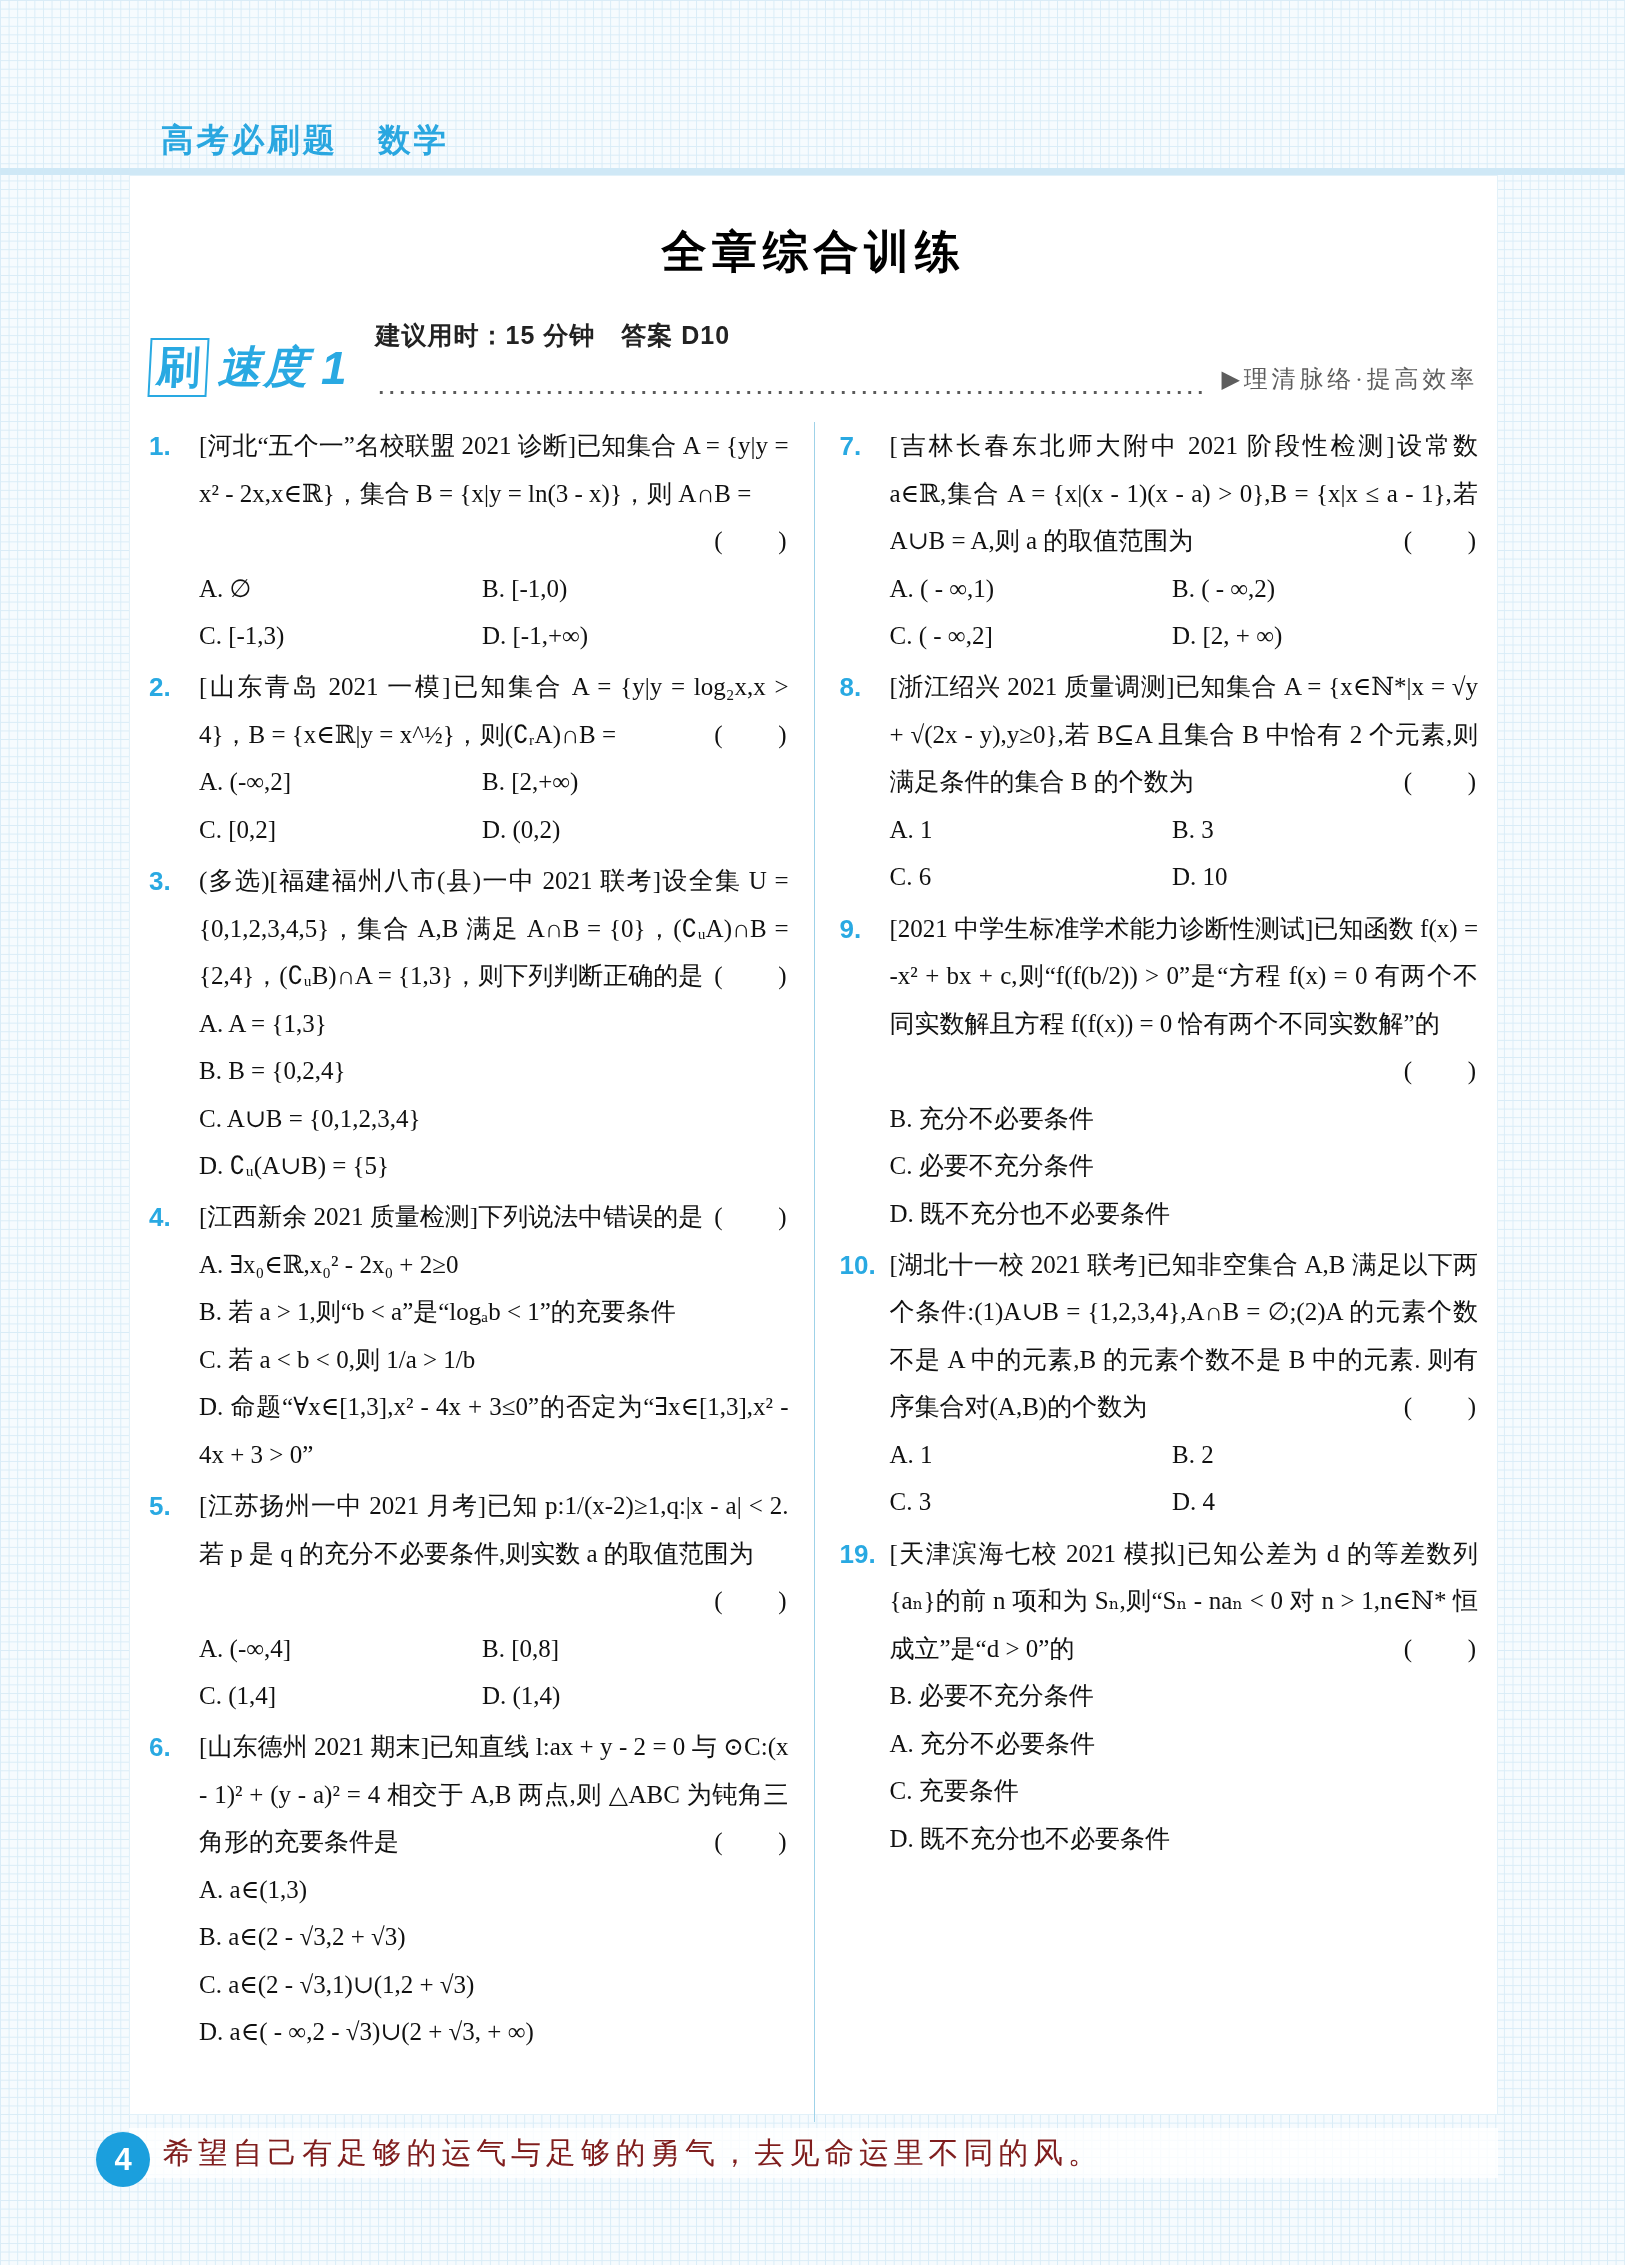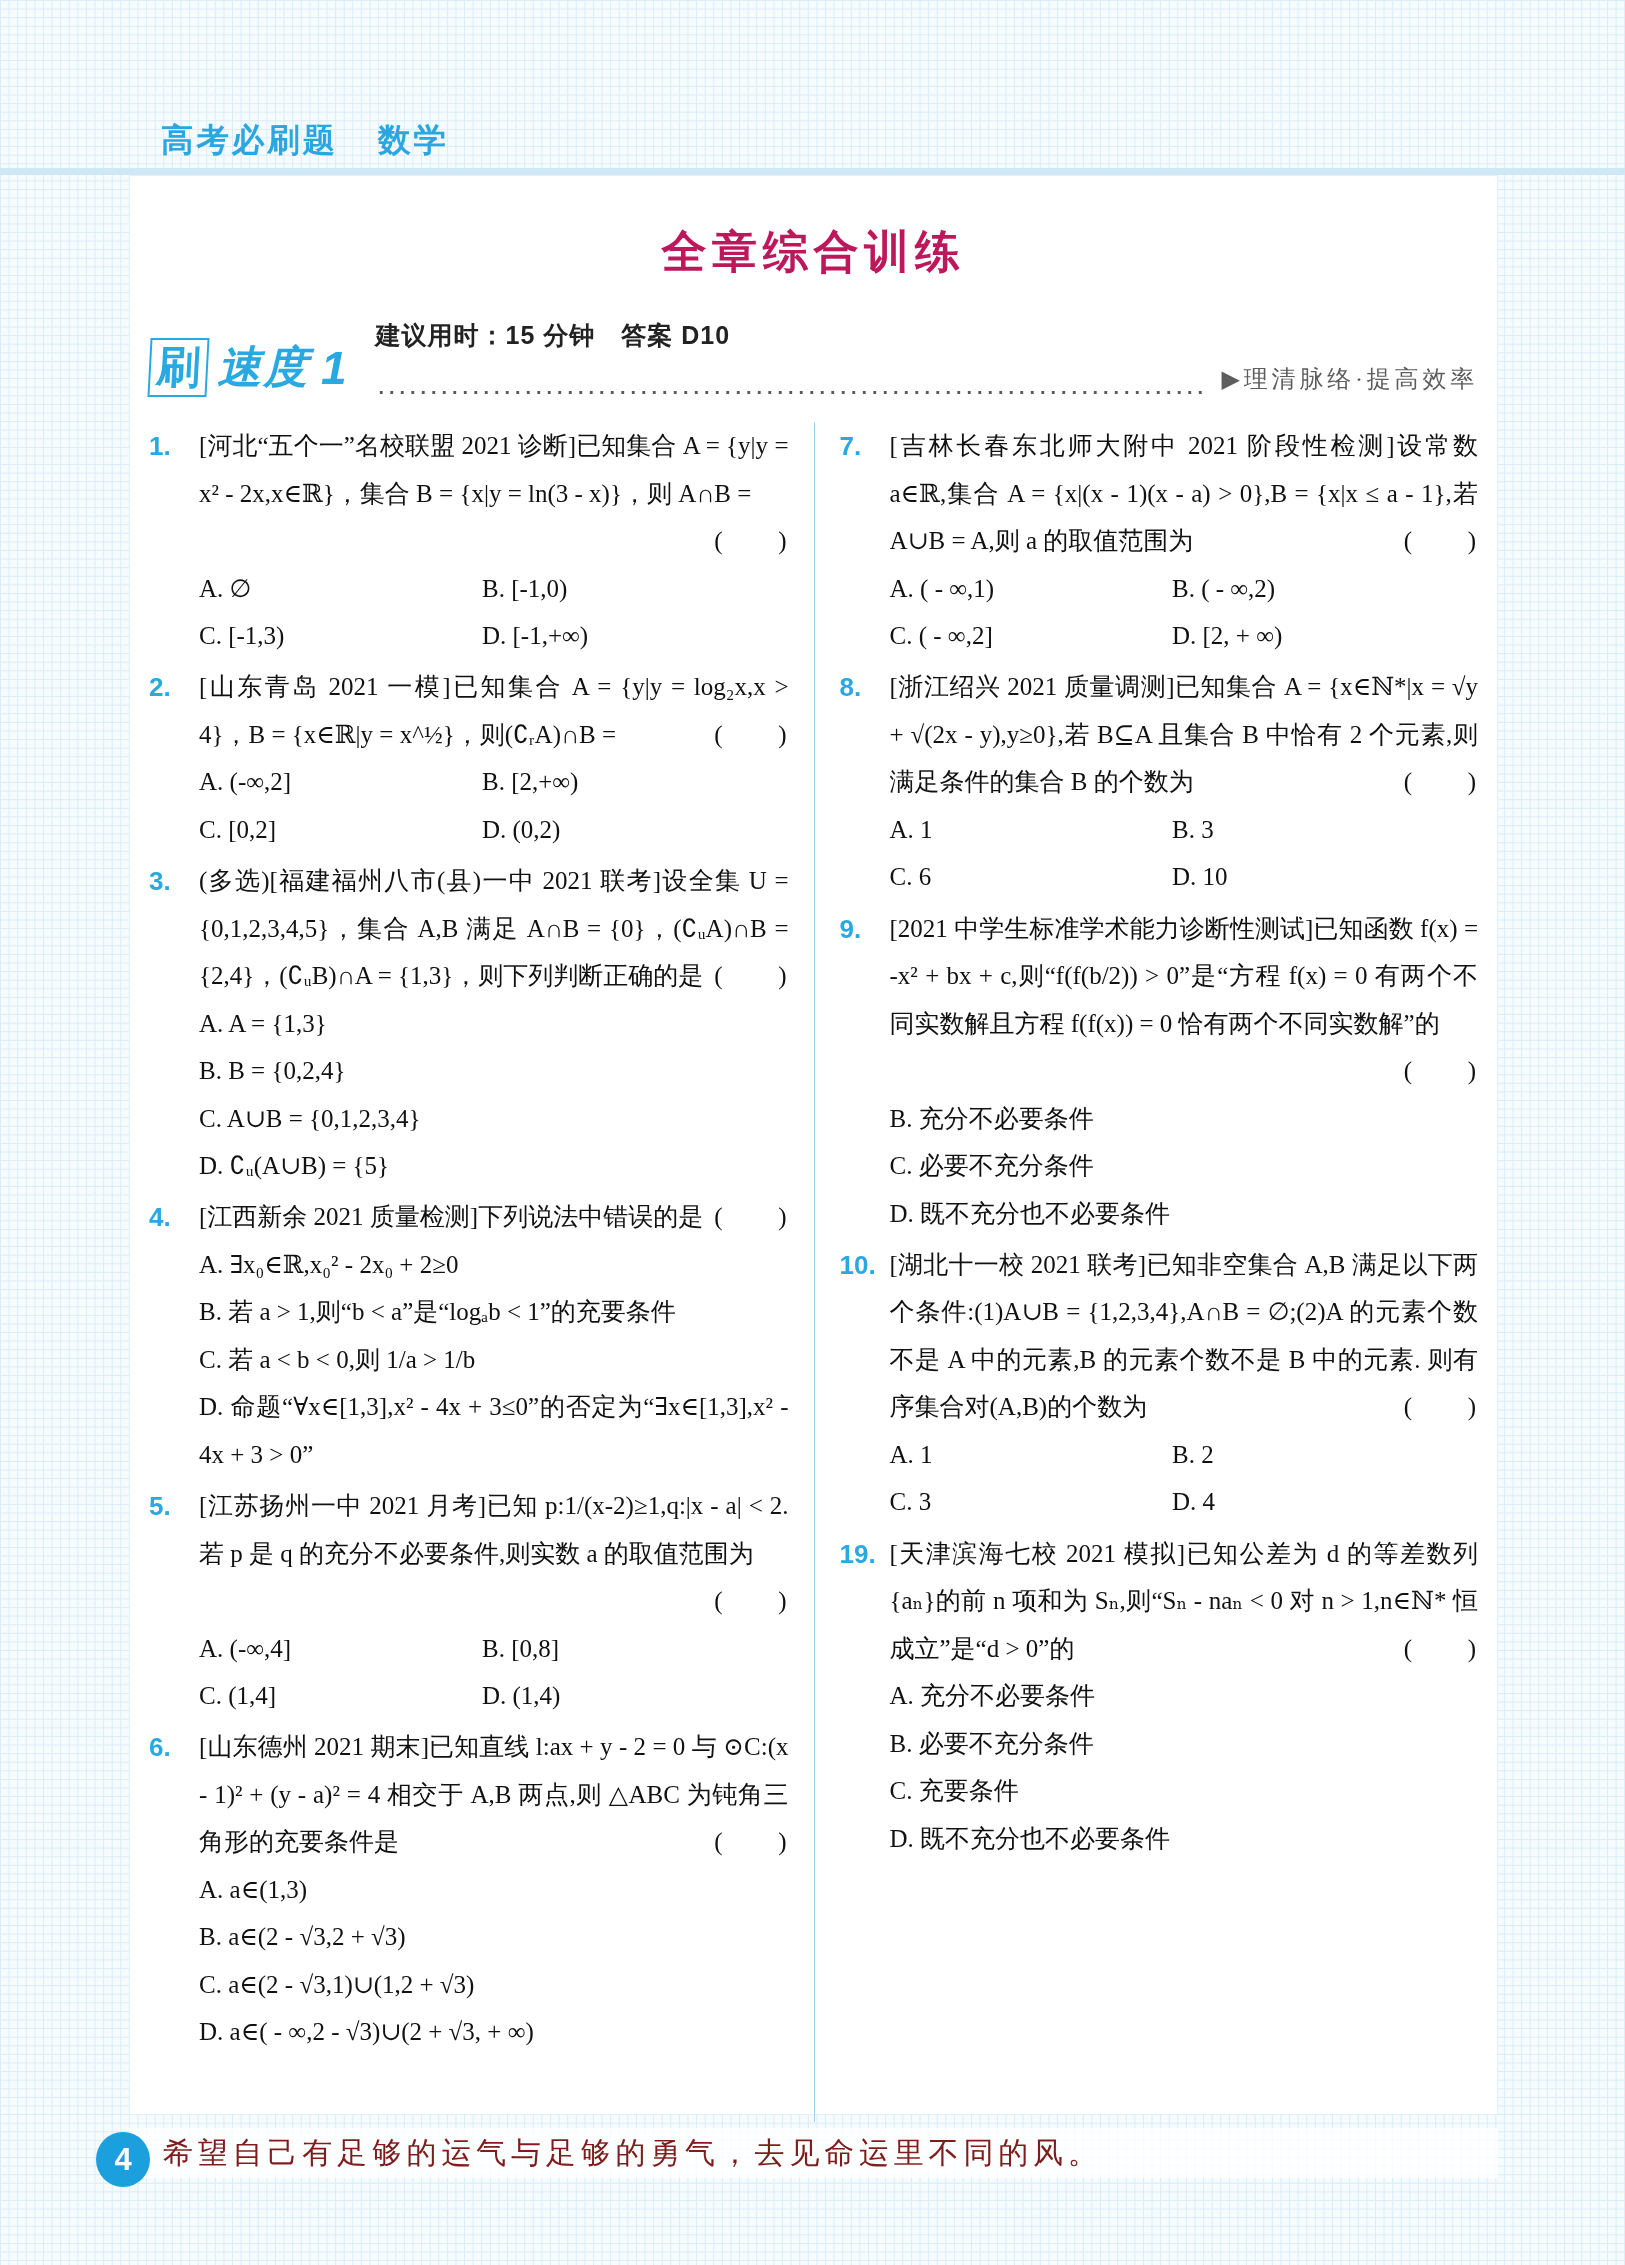--- a/index.html
+++ b/index.html
@@ -21,21 +21,21 @@
     position:absolute;top:168px;left:0;width:1626px;height:6.7px;
     background:#cfe8f6;
   }
   .sheet{
     position:absolute;left:129px;top:175px;width:1369px;height:1940px;
     background:#ffffff;border:1px solid #e2f1f9;box-sizing:border-box;
     padding:0 19px;
   }
   .title{
     text-align:center;margin-top:46px;
-    font-size:45px;font-weight:bold;color:#be185d;letter-spacing:5.7px;
+    font-size:45px;font-weight:bold;color:#000000;letter-spacing:5.7px;
   }
   .badge-row{display:flex;align-items:flex-end;margin-top:40px;height:75px;}
   .badge{display:flex;align-items:center;}
   .badge-box{
     width:59px;height:59px;border:2.9px solid #29a9e2;box-sizing:border-box;
     color:#29a9e2;font-size:44px;font-weight:900;
     display:flex;align-items:center;justify-content:center;
     transform:skewX(-3deg);
   }
   .badge-text{
@@ -236,22 +236,22 @@
               <div class="opt">C. 3</div>
               <div class="opt">D. 4</div>
             </div>
     </div>
   </div>
         <div class="prob">
     <span class="pnum">19.</span>
     <div class="pbody">
       <div class="stem">[天津滨海七校 2021 模拟]已知公差为 d 的等差数列{aₙ}的前 n 项和为 Sₙ,则“Sₙ - naₙ &lt; 0 对 n &gt; 1,n∈ℕ* 恒成立”是“d &gt; 0”的<span class="paren">(　　)</span></div>
       <div class="options stack">
+              <div class="opt">B. 必要不充分条件</div>
               <div class="opt">A. 充分不必要条件</div>
-              <div class="opt">B. 必要不充分条件</div>
               <div class="opt">C. 充要条件</div>
               <div class="opt">D. 既不充分也不必要条件</div>
             </div>
     </div>
   </div>
       </div>
   </div>
 </div>
 
 <div class="quote-band">

